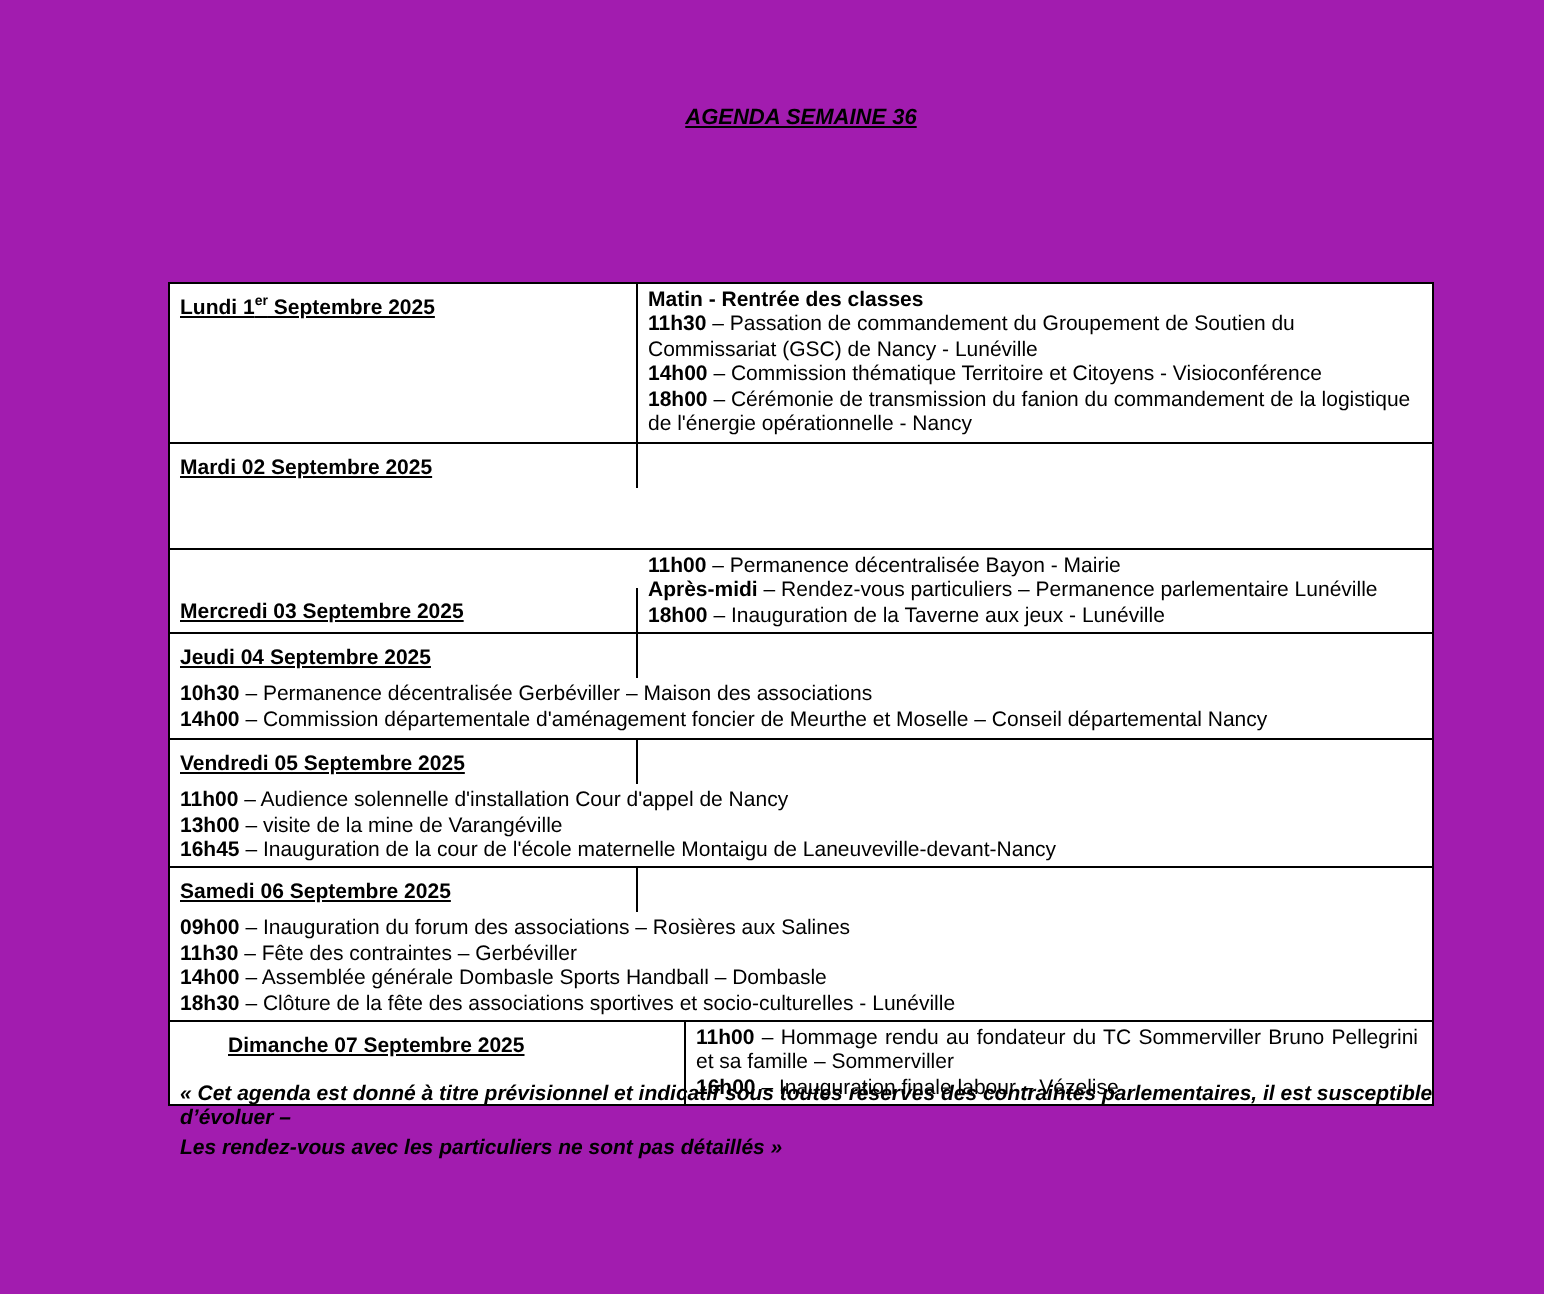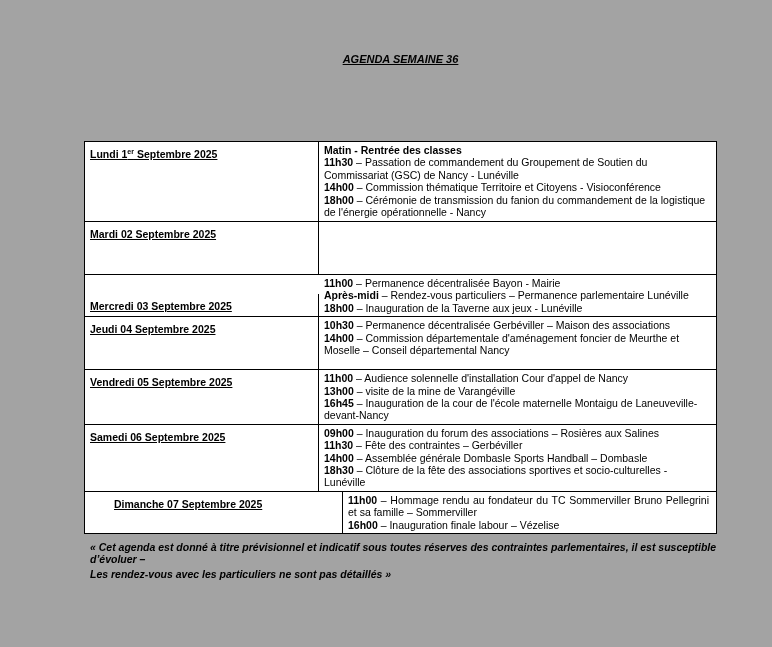--- a/index.html
+++ b/index.html
@@ -1,20 +1,20 @@
 <!DOCTYPE html>
 <html><head>
 <meta charset="utf-8">
 <style>
   html, body { margin: 0; padding: 0; background: #ffffff; }
   .page {
     position: relative;
     width: 772px;
     height: 647px;
-    background: #a3a3a3;
+    background: #a21caf;
     color: #000000;
     font-family: "Liberation Sans", sans-serif;
     overflow: hidden;
   }
   .doc-title {
     position: absolute;
     left: 84px;
     top: 53px;
     width: 633px;
     text-align: center;
@@ -41,21 +41,21 @@
     border-right: 1px solid #000;
     padding: 2px 4px 2px 5px;
     box-sizing: border-box;
   }
   .events-cell {
     flex: 1;
     padding: 2px 7px 2px 5px;
     box-sizing: border-box;
   }
   .mh79 { min-height: 79px; }
-  .mh52 { min-height: 52px; }
+  .mh52 { min-height: 52px; flex-direction: column; }
   .mh38 { min-height: 38px; align-items: flex-end; }
   .mh40 { min-height: 40px; margin-left: 24px; }
 
   .day-label {
     font-size: 10.5px;
     font-weight: bold;
     text-decoration: underline;
     line-height: 12.4px;
     white-space: nowrap;
   }

